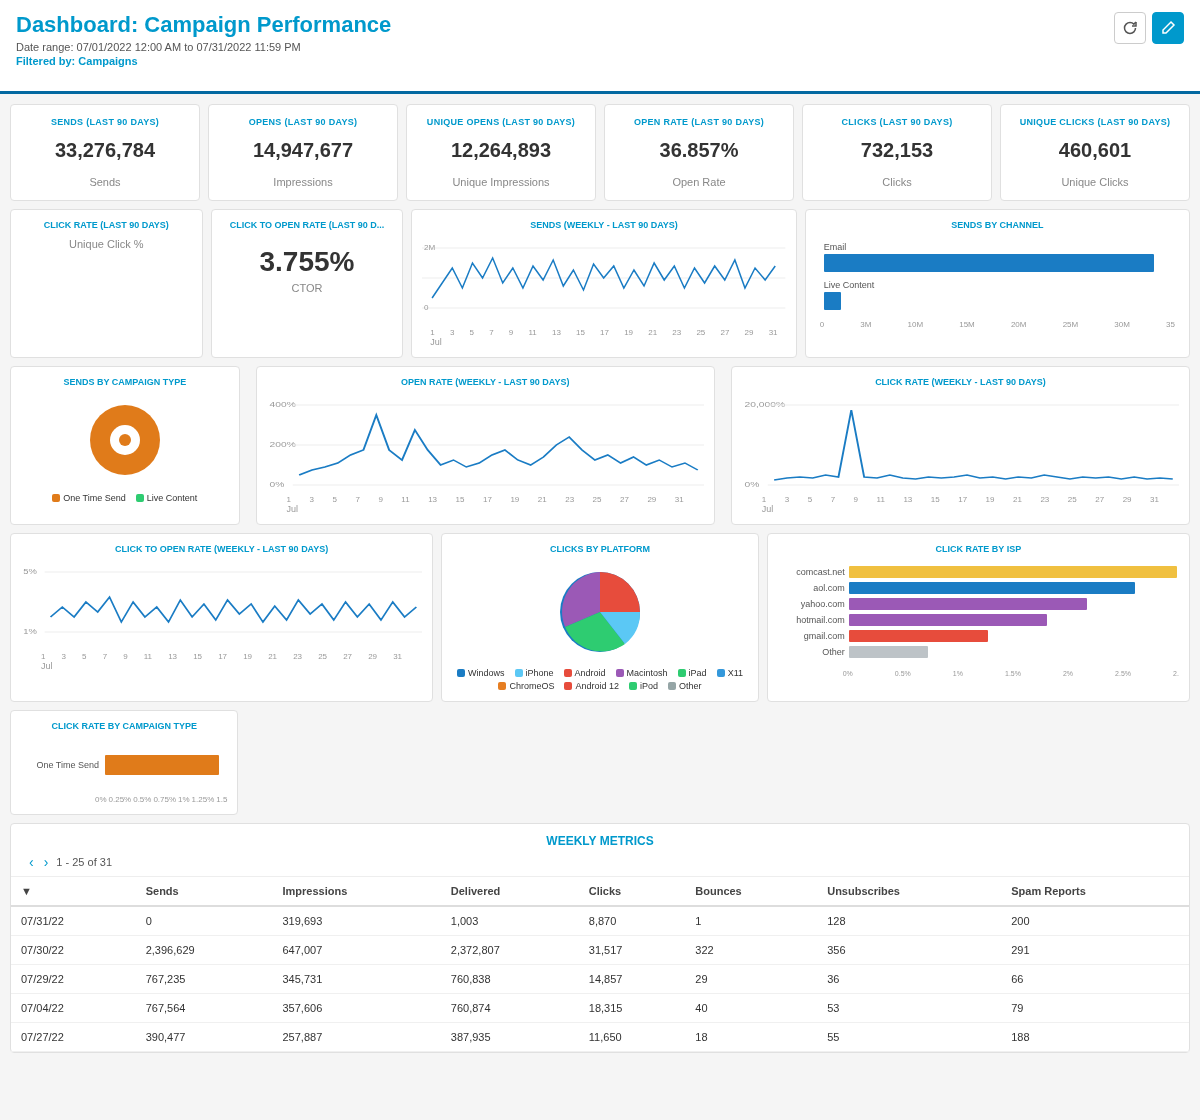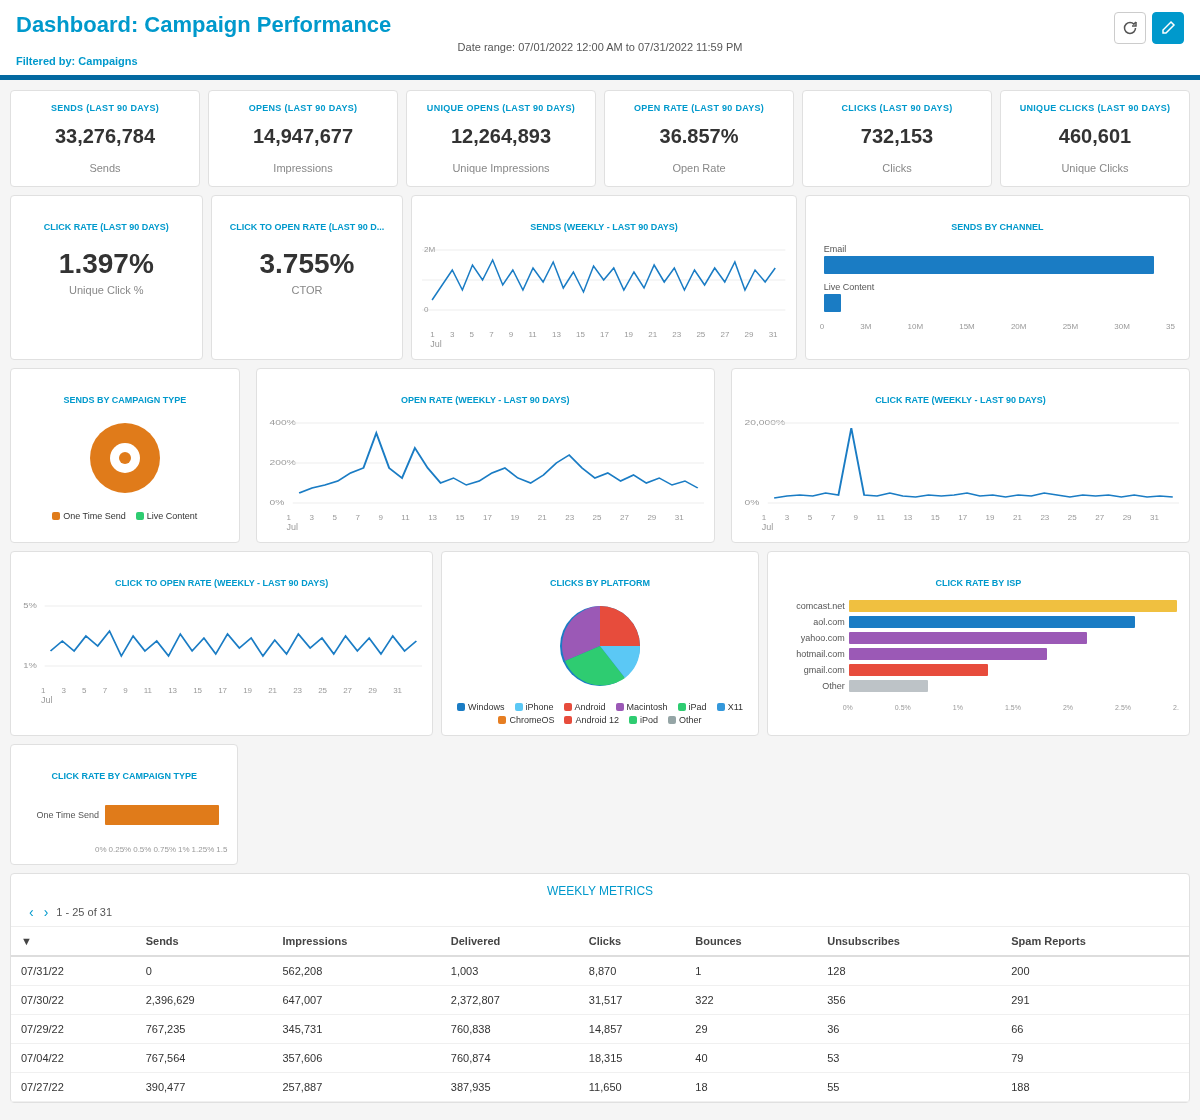--- a/index.html
+++ b/index.html
@@ -1,58 +1,58 @@
 <!DOCTYPE html>
 <html><head>
   <meta charset="utf-8">
   <style>
     * { box-sizing: border-box; margin: 0; padding: 0; }
     body { font-family: Arial, sans-serif; background: #f5f5f5; font-size: 12px; color: #333; overflow-x: hidden; }
     
-    .header { background: #fff; padding: 12px 16px 8px; border-bottom: 5px solid #0369a1; }
+    .header { background: #fff; padding: 12px 16px 24px; border-bottom: 3px solid #0369a1; }
     .header h1 { font-size: 22px; font-weight: bold; color: #0099cc; }
-    .header .date-range { font-size: 11px; color: #555; margin-top: 3px; text-align: center; }
+    .header .date-range { font-size: 11px; color: #555; margin-top: 3px; }
     .header .filtered { font-size: 11px; color: #555; margin-top: 2px; }
     .header .filtered span { color: #0099cc; font-weight: bold; }
     
     .header-actions { position: absolute; top: 12px; right: 16px; display: flex; gap: 6px; }
     .header-actions button { width: 32px; height: 32px; border: 1px solid #ccc; border-radius: 4px; cursor: pointer; display: flex; align-items: center; justify-content: center; background: #fff; }
     .header-actions button.edit { background: #0099cc; border-color: #0099cc; color: #fff; }
     
     .dashboard { padding: 10px; }
     
     
     .metric-cards { display: grid; grid-template-columns: repeat(6, 1fr); gap: 8px; margin-bottom: 8px; }
     .metric-card { background: #fff; border: 1px solid #e0e0e0; border-radius: 4px; padding: 12px; text-align: center; }
     .metric-card .card-title { font-size: 9px; color: #0099cc; font-weight: bold; text-transform: uppercase; letter-spacing: 0.3px; margin-bottom: 12px; }
     .metric-card .card-value { font-size: 20px; font-weight: bold; color: #333; margin-bottom: 14px; }
     .metric-card .card-label { font-size: 11px; color: #888; }
     
     .chart-card { background: #fff; border: 1px solid #e0e0e0; border-radius: 4px; padding: 10px; }
-    .chart-title { font-size: 9px; color: #0099cc; font-weight: bold; text-transform: uppercase; text-align: center; margin-bottom: 8px; margin-top: 16px; }
+    .chart-title { font-size: 9px; color: #0099cc; font-weight: bold; text-transform: uppercase; text-align: center; margin-bottom: 8px; }
     
     
     .stat-value { font-size: 28px; font-weight: bold; color: #333; text-align: center; margin: 16px 0 4px; }
     .stat-label { font-size: 11px; color: #888; text-align: center; }
     
     
     svg { display: block; }
     .legend-grid { display: flex; flex-wrap: wrap; gap: 3px 10px; justify-content: center; margin-top: 6px; font-size: 9px; }
     .legend-item { display: flex; align-items: center; gap: 3px; }
     .legend-dot { width: 8px; height: 8px; border-radius: 2px; flex-shrink: 0; }
     
     
     .isp-row { display: flex; align-items: center; margin-bottom: 4px; }
     .isp-label { font-size: 9px; color: #555; width: 65px; text-align: right; margin-right: 4px; flex-shrink: 0; }
     .isp-bar { height: 12px; border-radius: 1px; }
     
     
     .table-section { background: #fff; border: 1px solid #e0e0e0; border-radius: 4px; margin-top: 8px; }
     .table-header { padding: 10px 16px 6px; border-bottom: 1px solid #eee; }
-    .table-title { font-size: 12px; font-weight: normal; color: #0099cc; text-align: center; margin-bottom: 6px; }
+    .table-title { font-size: 12px; font-weight: bold; color: #0099cc; text-align: center; margin-bottom: 6px; }
     .pagination { display: flex; align-items: center; gap: 6px; font-size: 11px; color: #555; }
     .pagination button { border: none; background: none; cursor: pointer; color: #0099cc; font-size: 14px; padding: 0 2px; }
     
     table { width: 100%; border-collapse: collapse; }
     th { font-size: 11px; font-weight: bold; color: #444; padding: 8px 10px; text-align: left; border-bottom: 2px solid #ddd; background: #fff; }
     td { font-size: 11px; color: #333; padding: 8px 10px; border-bottom: 1px solid #f0f0f0; }
     th.sortable { cursor: pointer; }
     
     
     .axis-label { font-size: 8px; fill: #999; }
@@ -122,21 +122,20 @@
         <div class="metric-card">
     <div class="card-title">UNIQUE CLICKS (LAST 90 DAYS)</div>
     <div class="card-value">460,601</div>
     <div class="card-label">Unique Clicks</div>
   </div>
       </div>
 
     <div style="display:grid;grid-template-columns:1fr 1fr 2fr 2fr;gap:8px;margin-bottom:8px;">
       <div class="chart-card">
         <div class="chart-title">CLICK RATE (LAST 90 DAYS)</div>
-        <div class="stat-value">1.397%</div>
         <div class="stat-label">Unique Click %</div>
       </div>
       <div class="chart-card">
         <div class="chart-title">CLICK TO OPEN RATE (LAST 90 D...</div>
         <div class="stat-value">3.755%</div>
         <div class="stat-label">CTOR</div>
       </div>
       <div class="chart-card">
         <div class="chart-title">SENDS (WEEKLY - LAST 90 DAYS)</div>
         <svg width="100%" height="90" viewBox="0 0 360 90" preserveAspectRatio="none">
@@ -441,21 +440,21 @@
             <th>Clicks</th>
             <th>Bounces</th>
             <th>Unsubscribes</th>
             <th>Spam Reports</th>
           </tr>
         </thead>
         <tbody id="table-body">
         <tr>
     <td>07/31/22</td>
     <td>0</td>
-    <td>562,208</td>
+    <td>319,693</td>
     <td>1,003</td>
     <td>8,870</td>
     <td>1</td>
     <td>128</td>
     <td>200</td>
   </tr>
             <tr>
     <td>07/30/22</td>
     <td>2,396,629</td>
     <td>647,007</td>

